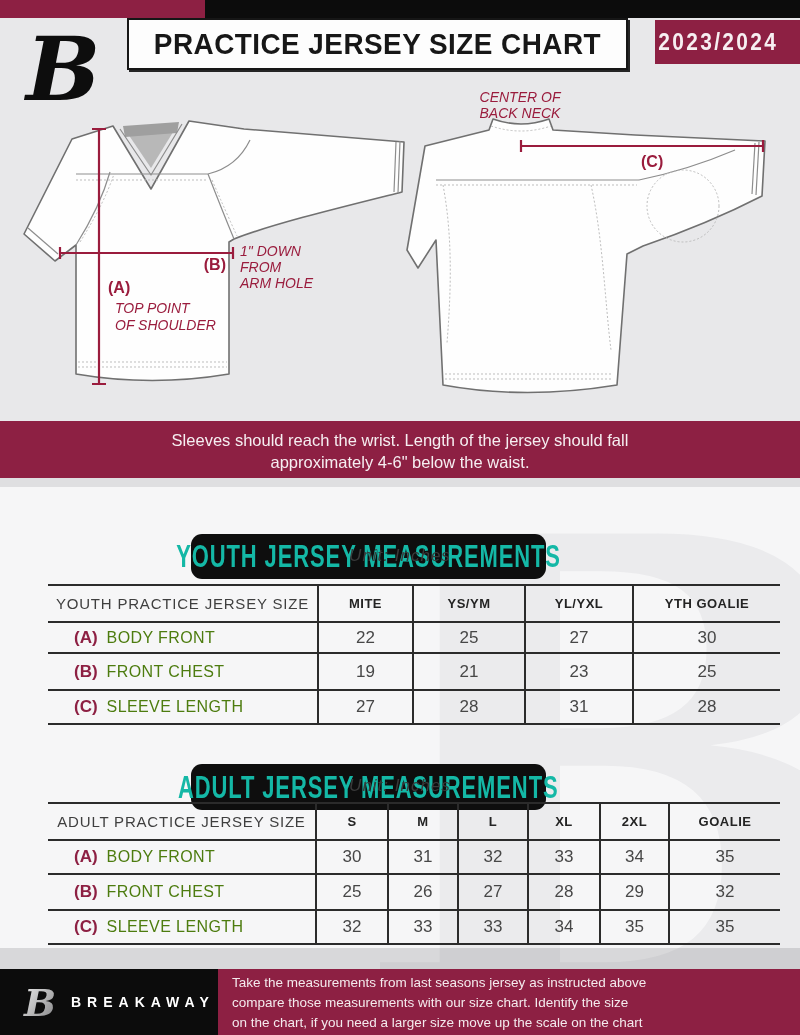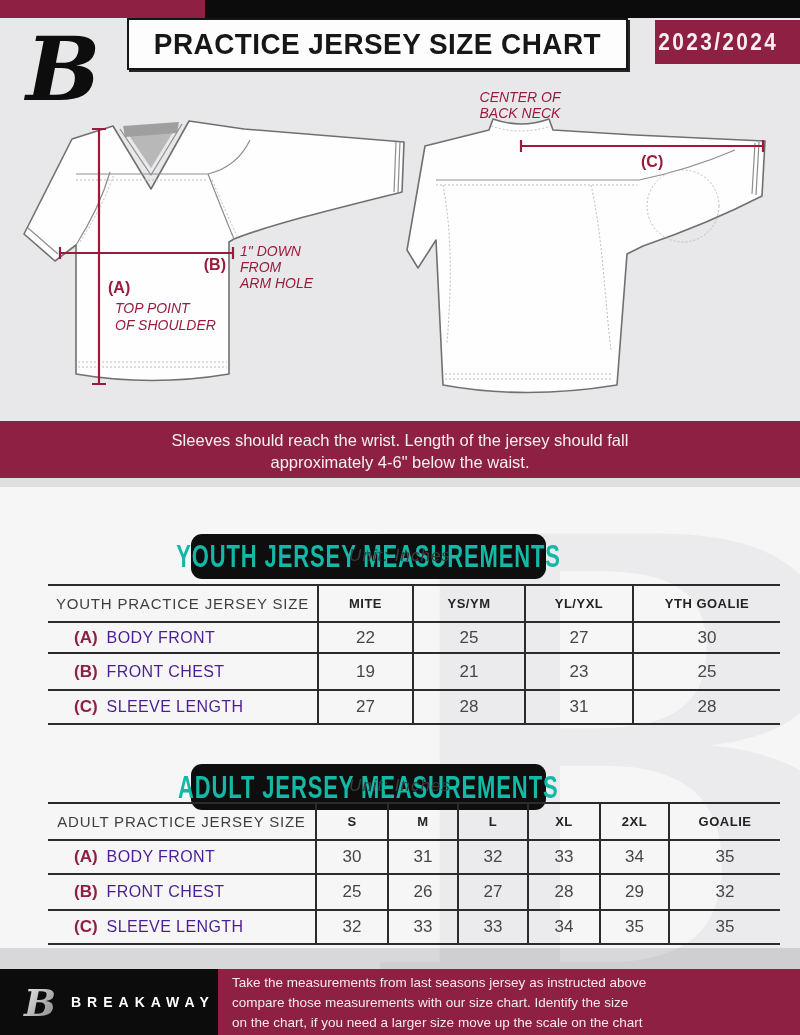--- a/index.html
+++ b/index.html
@@ -63,21 +63,21 @@
   .youth-t .mrow{grid-template-columns:269px 95px 112px 108px 148px;}
   .adult-t .mrow{grid-template-columns:267px 72px 70px 70px 72px 69px 112px;}
   .h-head{height:37px;} .h-a{height:31px;} .h-b{height:37px;} .h-c{height:36px;}
   .adult-t .h-a{height:34px;} .adult-t .h-b{height:36px;}
   .mcell{display:flex;align-items:center;justify-content:center;font-size:17px;color:#474747;}
   .mcell + .mcell{border-left:2px solid var(--line);}
   .mcell.labelcell{justify-content:flex-start;padding-left:26px;}
   .mcell.labelhead{color:#3f3f3f;font-size:15px;letter-spacing:.8px;}
   .mcell.colhead{font-weight:bold;color:#242424;font-size:13px;letter-spacing:.5px;}
   .key{color:var(--maroon);font-weight:bold;font-size:17px;margin-right:9px;}
-  .rowlabel{color:#4c1d95;font-size:16px;letter-spacing:.4px;}
+  .rowlabel{color:#4d7c0f;font-size:16px;letter-spacing:.4px;}
 
   
   .footer-black{
     left:0;top:969px;width:218px;height:66px;background:var(--ink);
     display:flex;align-items:center;padding-left:22px;gap:13px;
   }
   .brand-text{color:#ffffff;font-weight:bold;font-size:14px;letter-spacing:6px;white-space:nowrap;}
   .footer-maroon{
     left:218px;top:969px;width:582px;height:82px;background:var(--maroon);
     color:#f4eaed;font-size:13.5px;line-height:20px;padding:4px 0 0 14px;

